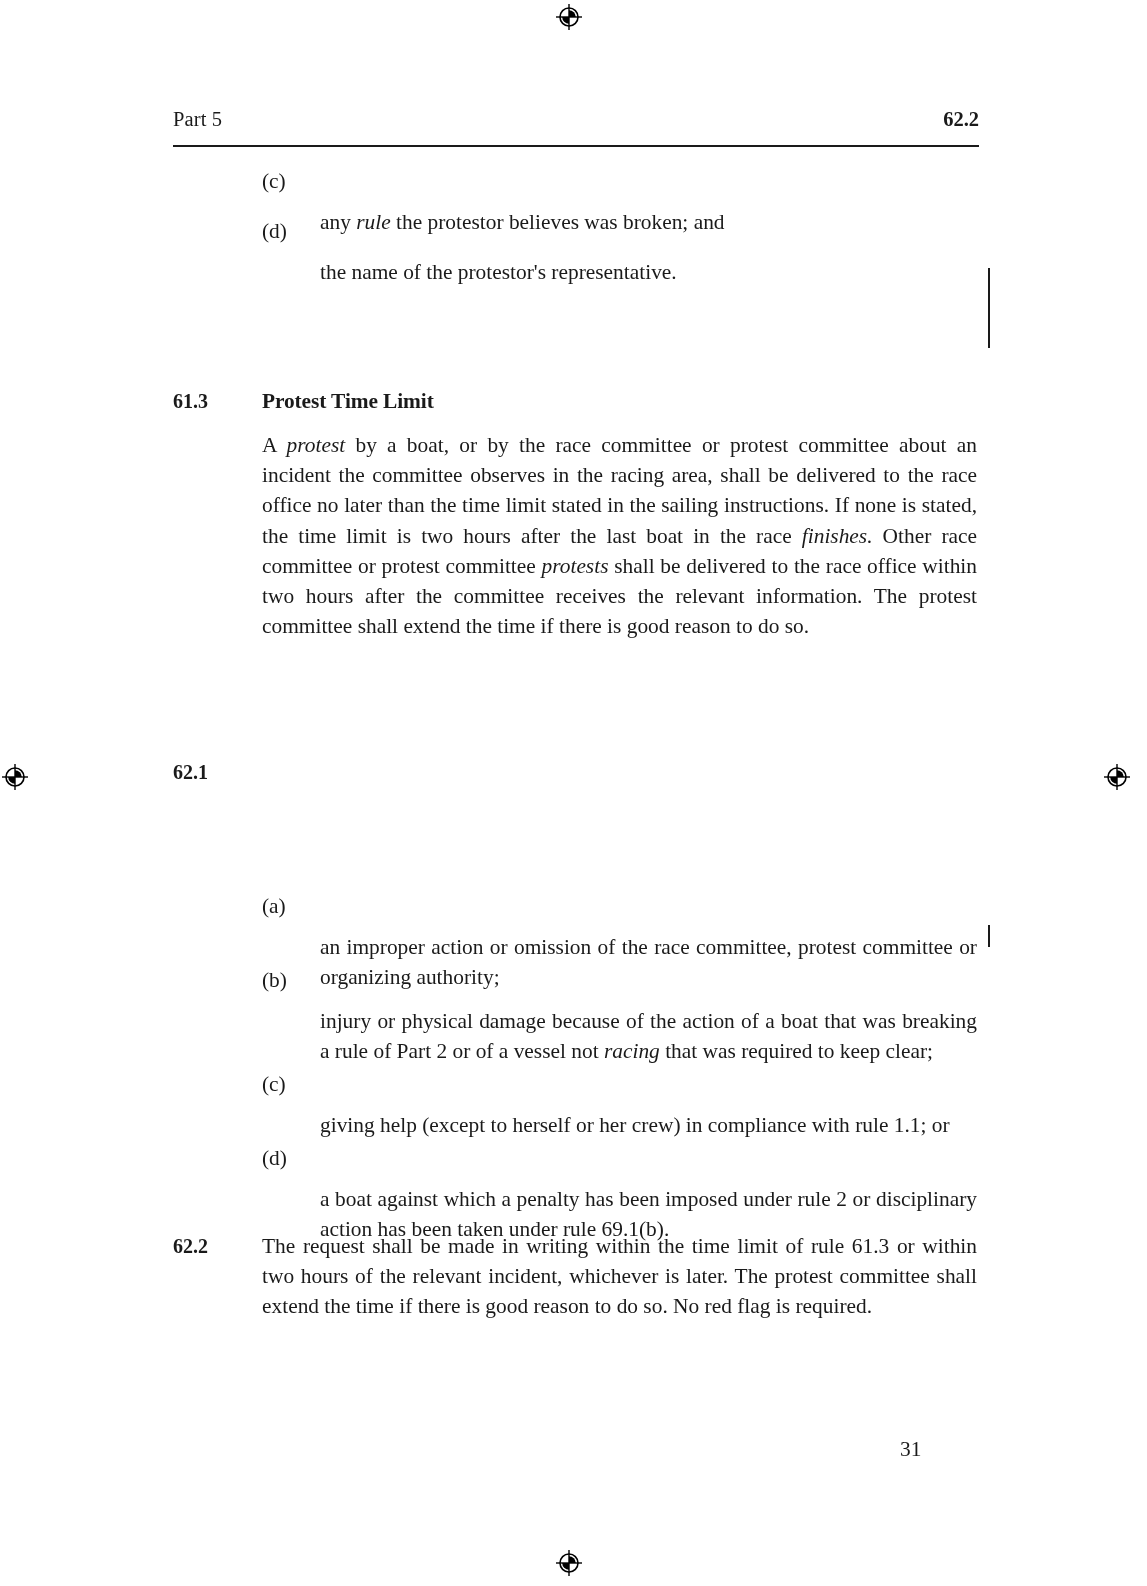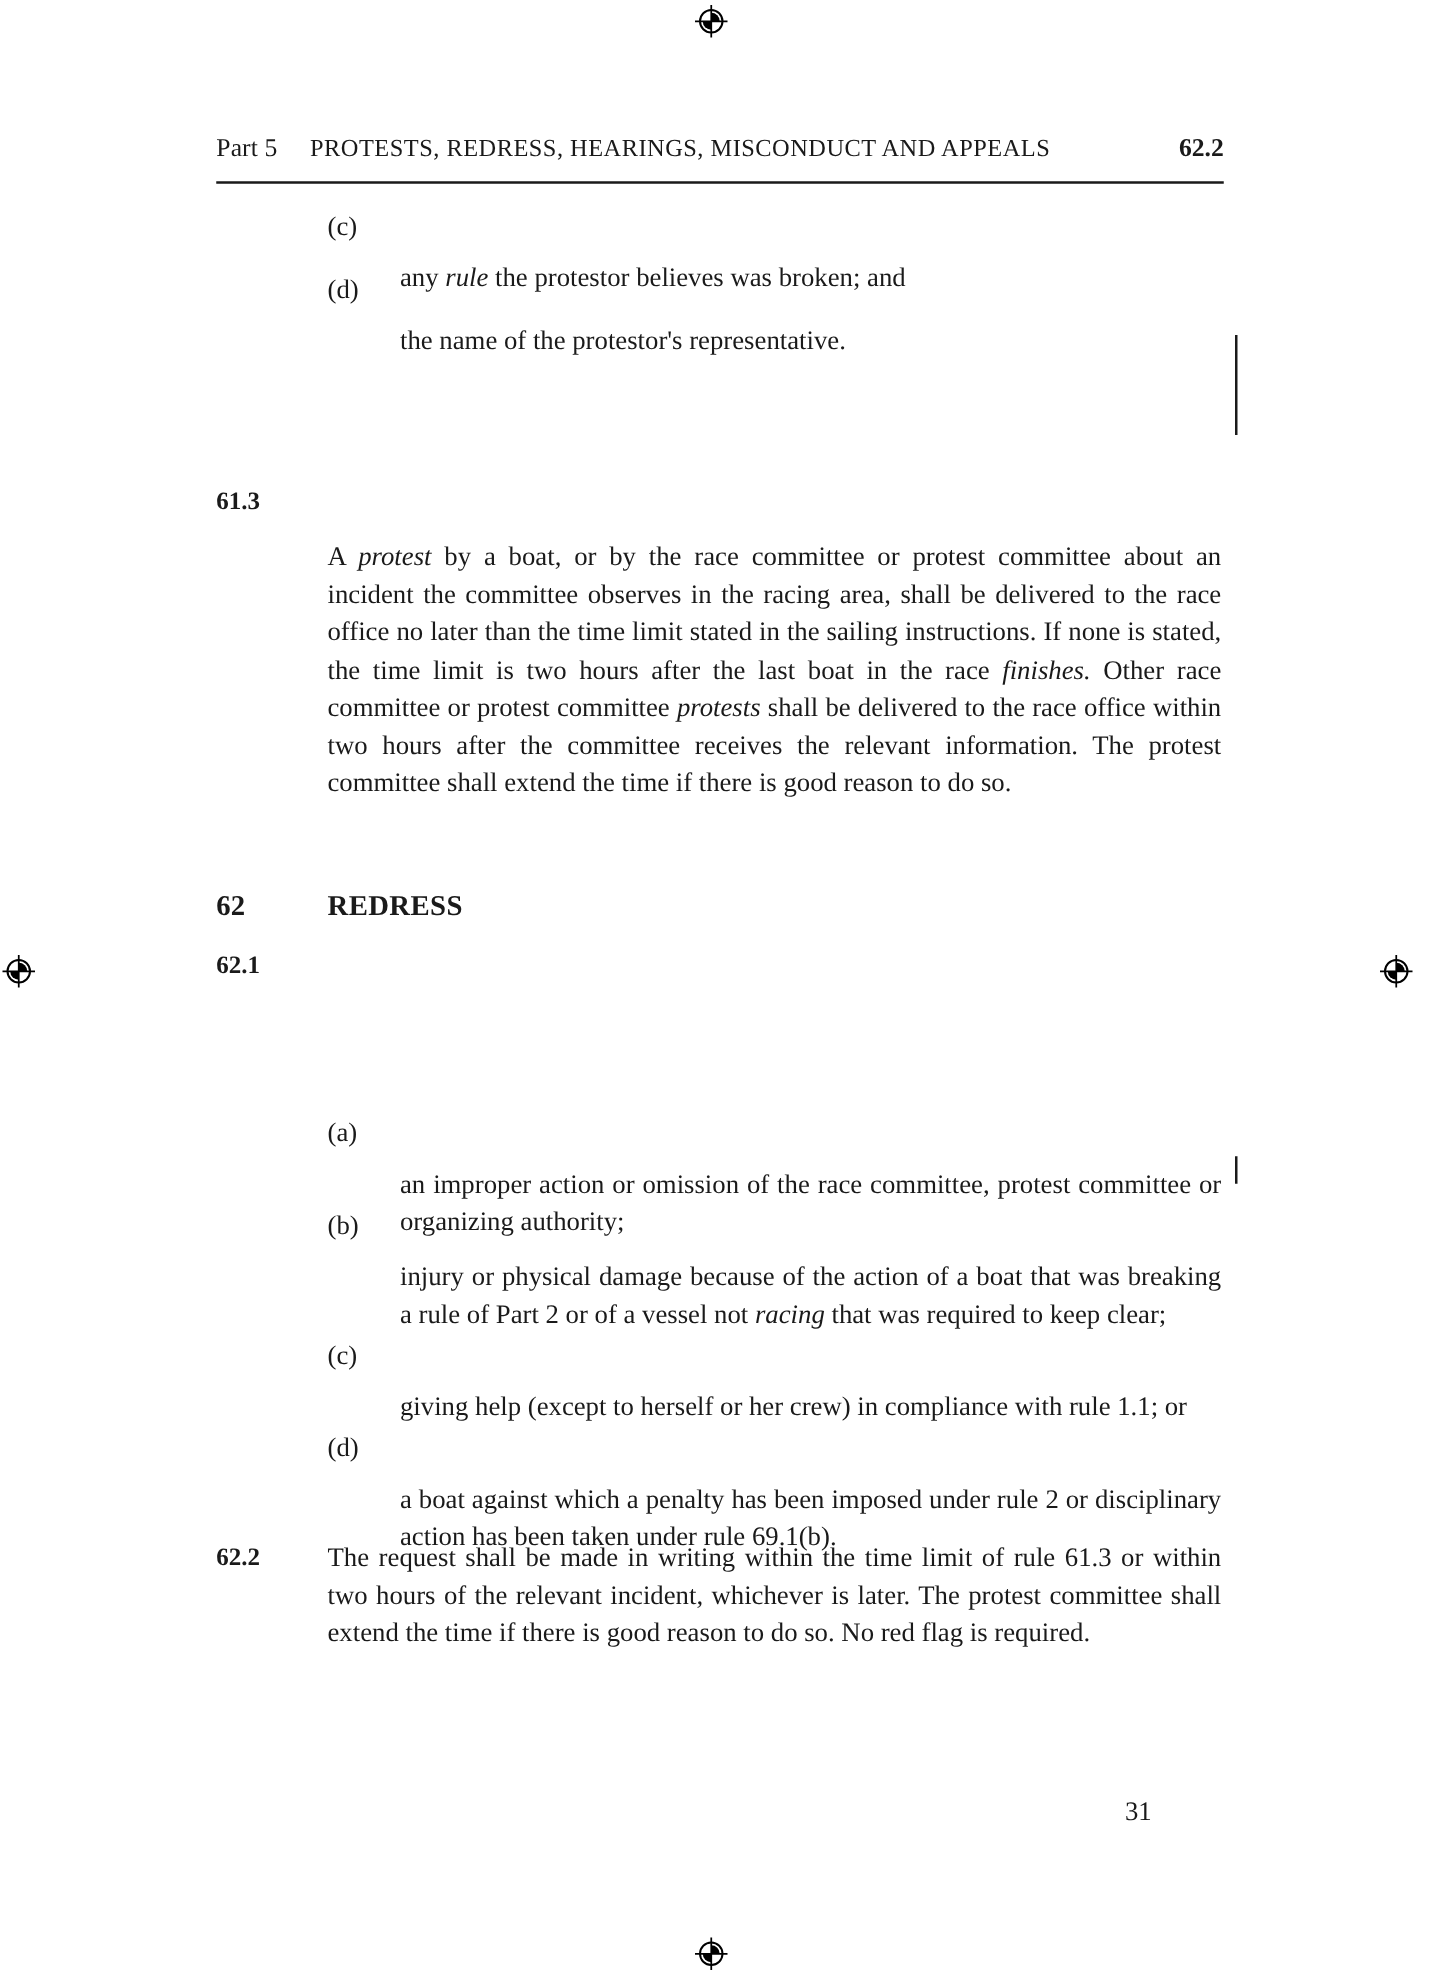--- a/index.html
+++ b/index.html
@@ -207,52 +207,46 @@
       <circle cx="15" cy="15" r="9" fill="none" stroke="#000" stroke-width="1.6"></circle>
       <path d="M15 8.2 A6.8 6.8 0 0 1 21.8 15 L15 15 Z" fill="#000"></path>
       <path d="M15 21.8 A6.8 6.8 0 0 1 8.2 15 L15 15 Z" fill="#000"></path>
       <line x1="15" y1="2" x2="15" y2="28" stroke="#000" stroke-width="1.4"></line>
       <line x1="2" y1="15" x2="28" y2="15" stroke="#000" stroke-width="1.4"></line>
     </svg>
   </div>
 
   <div class="header">
     <span class="header-part">Part 5</span>
-    <span class="header-title">PROTESTS, REDRESS, HEARINGS, MISCONDUCT AND APPEALS</span>
     <span class="header-rule-num">62.2</span>
   </div>
   <div class="header-line"></div>
 
   <div class="block item" style="top:166px;">
     <span class="item-marker">(c)</span>
     <span class="item-text nojust"><span>any </span><em>rule</em><span> the protestor believes was broken; and</span></span>
   </div>
 
   <div class="block item" style="top:216px;">
     <span class="item-marker">(d)</span>
     <span class="item-text nojust">the name of the protestor's representative.</span>
   </div>
 
 
   <div class="change-bar" style="left:988px; top:268px; height:80px;"></div>
 
   <div class="block rule" style="top:386px;">
     <div class="rule-row">
       <span class="rule-num">61.3</span>
+      <span class="rule-body nojust rule-heading">Protest Time Limit</span>
     </div>
   </div>
 
   <div class="block para" style="top:430px;"><span>A </span><em>protest</em><span> by a boat, or by the race committee or protest committee about an incident the committee observes in the racing area, shall be delivered to the race office no later than the time limit stated in the sailing instructions. If none is stated, the time limit is two hours after the last boat in the race </span><em>finishes.</em><span> Other race committee or protest committee </span><em>protests</em><span> shall be delivered to the race office within two hours after the committee receives the relevant information. The protest committee shall extend the time if there is good reason to do so.</span></div>
 
-  <div class="block rule" style="top:710px;">
-    <div class="rule-row">
-      <span class="rule-num section-num">62</span>
-      <span class="rule-body nojust section-title">REDRESS</span>
-    </div>
-  </div>
 
   <div class="block rule" style="top:757px;">
     <div class="rule-row">
       <span class="rule-num">62.1</span>
     </div>
   </div>
 
   <div class="block item" style="top:891px;">
     <span class="item-marker">(a)</span>
     <span class="item-text">an improper action or omission of the race committee, protest committee or organizing authority;</span>

